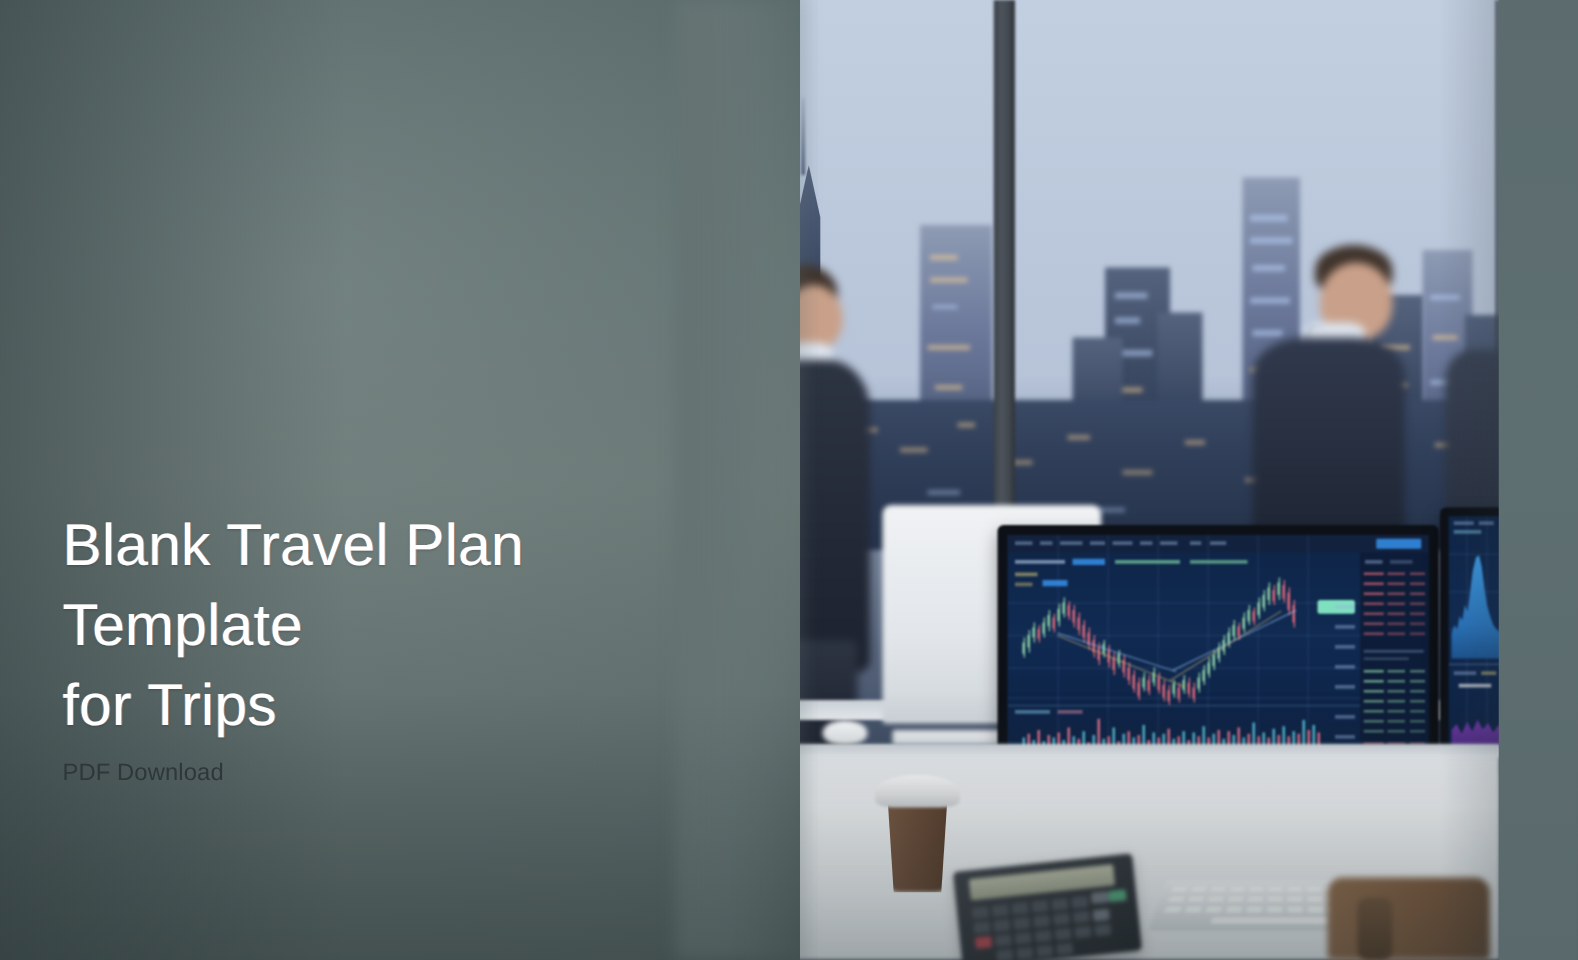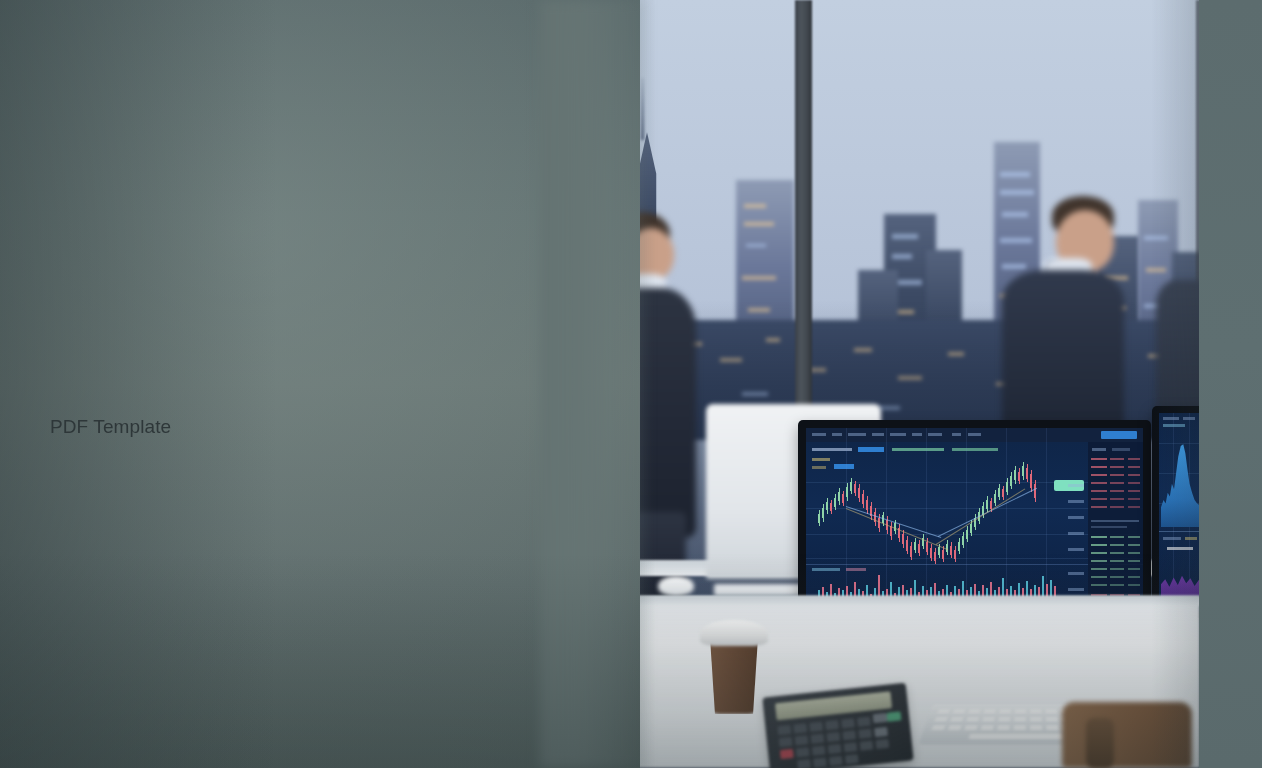--- a/index.html
+++ b/index.html
@@ -845,16 +845,20 @@
                            linear-gradient(270deg,rgba(40,52,58,.18) 0%,rgba(40,52,58,0) 8%);"></div>
   </div>
 
   <div class="wall"></div>
   <div class="wall-fade"></div>
   <div class="wall-vign"></div>
 
   <div class="right-band"></div>
 
   <div class="textblock">
-    <div class="doc-action">PDF Template</div>
+    <h1 class="doc-title">
+      <span>Blank Travel Plan Template</span><br>
+      <span>for Trips</span>
+    </h1>
+    <div class="doc-action">PDF Download</div>
   </div>
 
 </div>
 
 </body></html>

